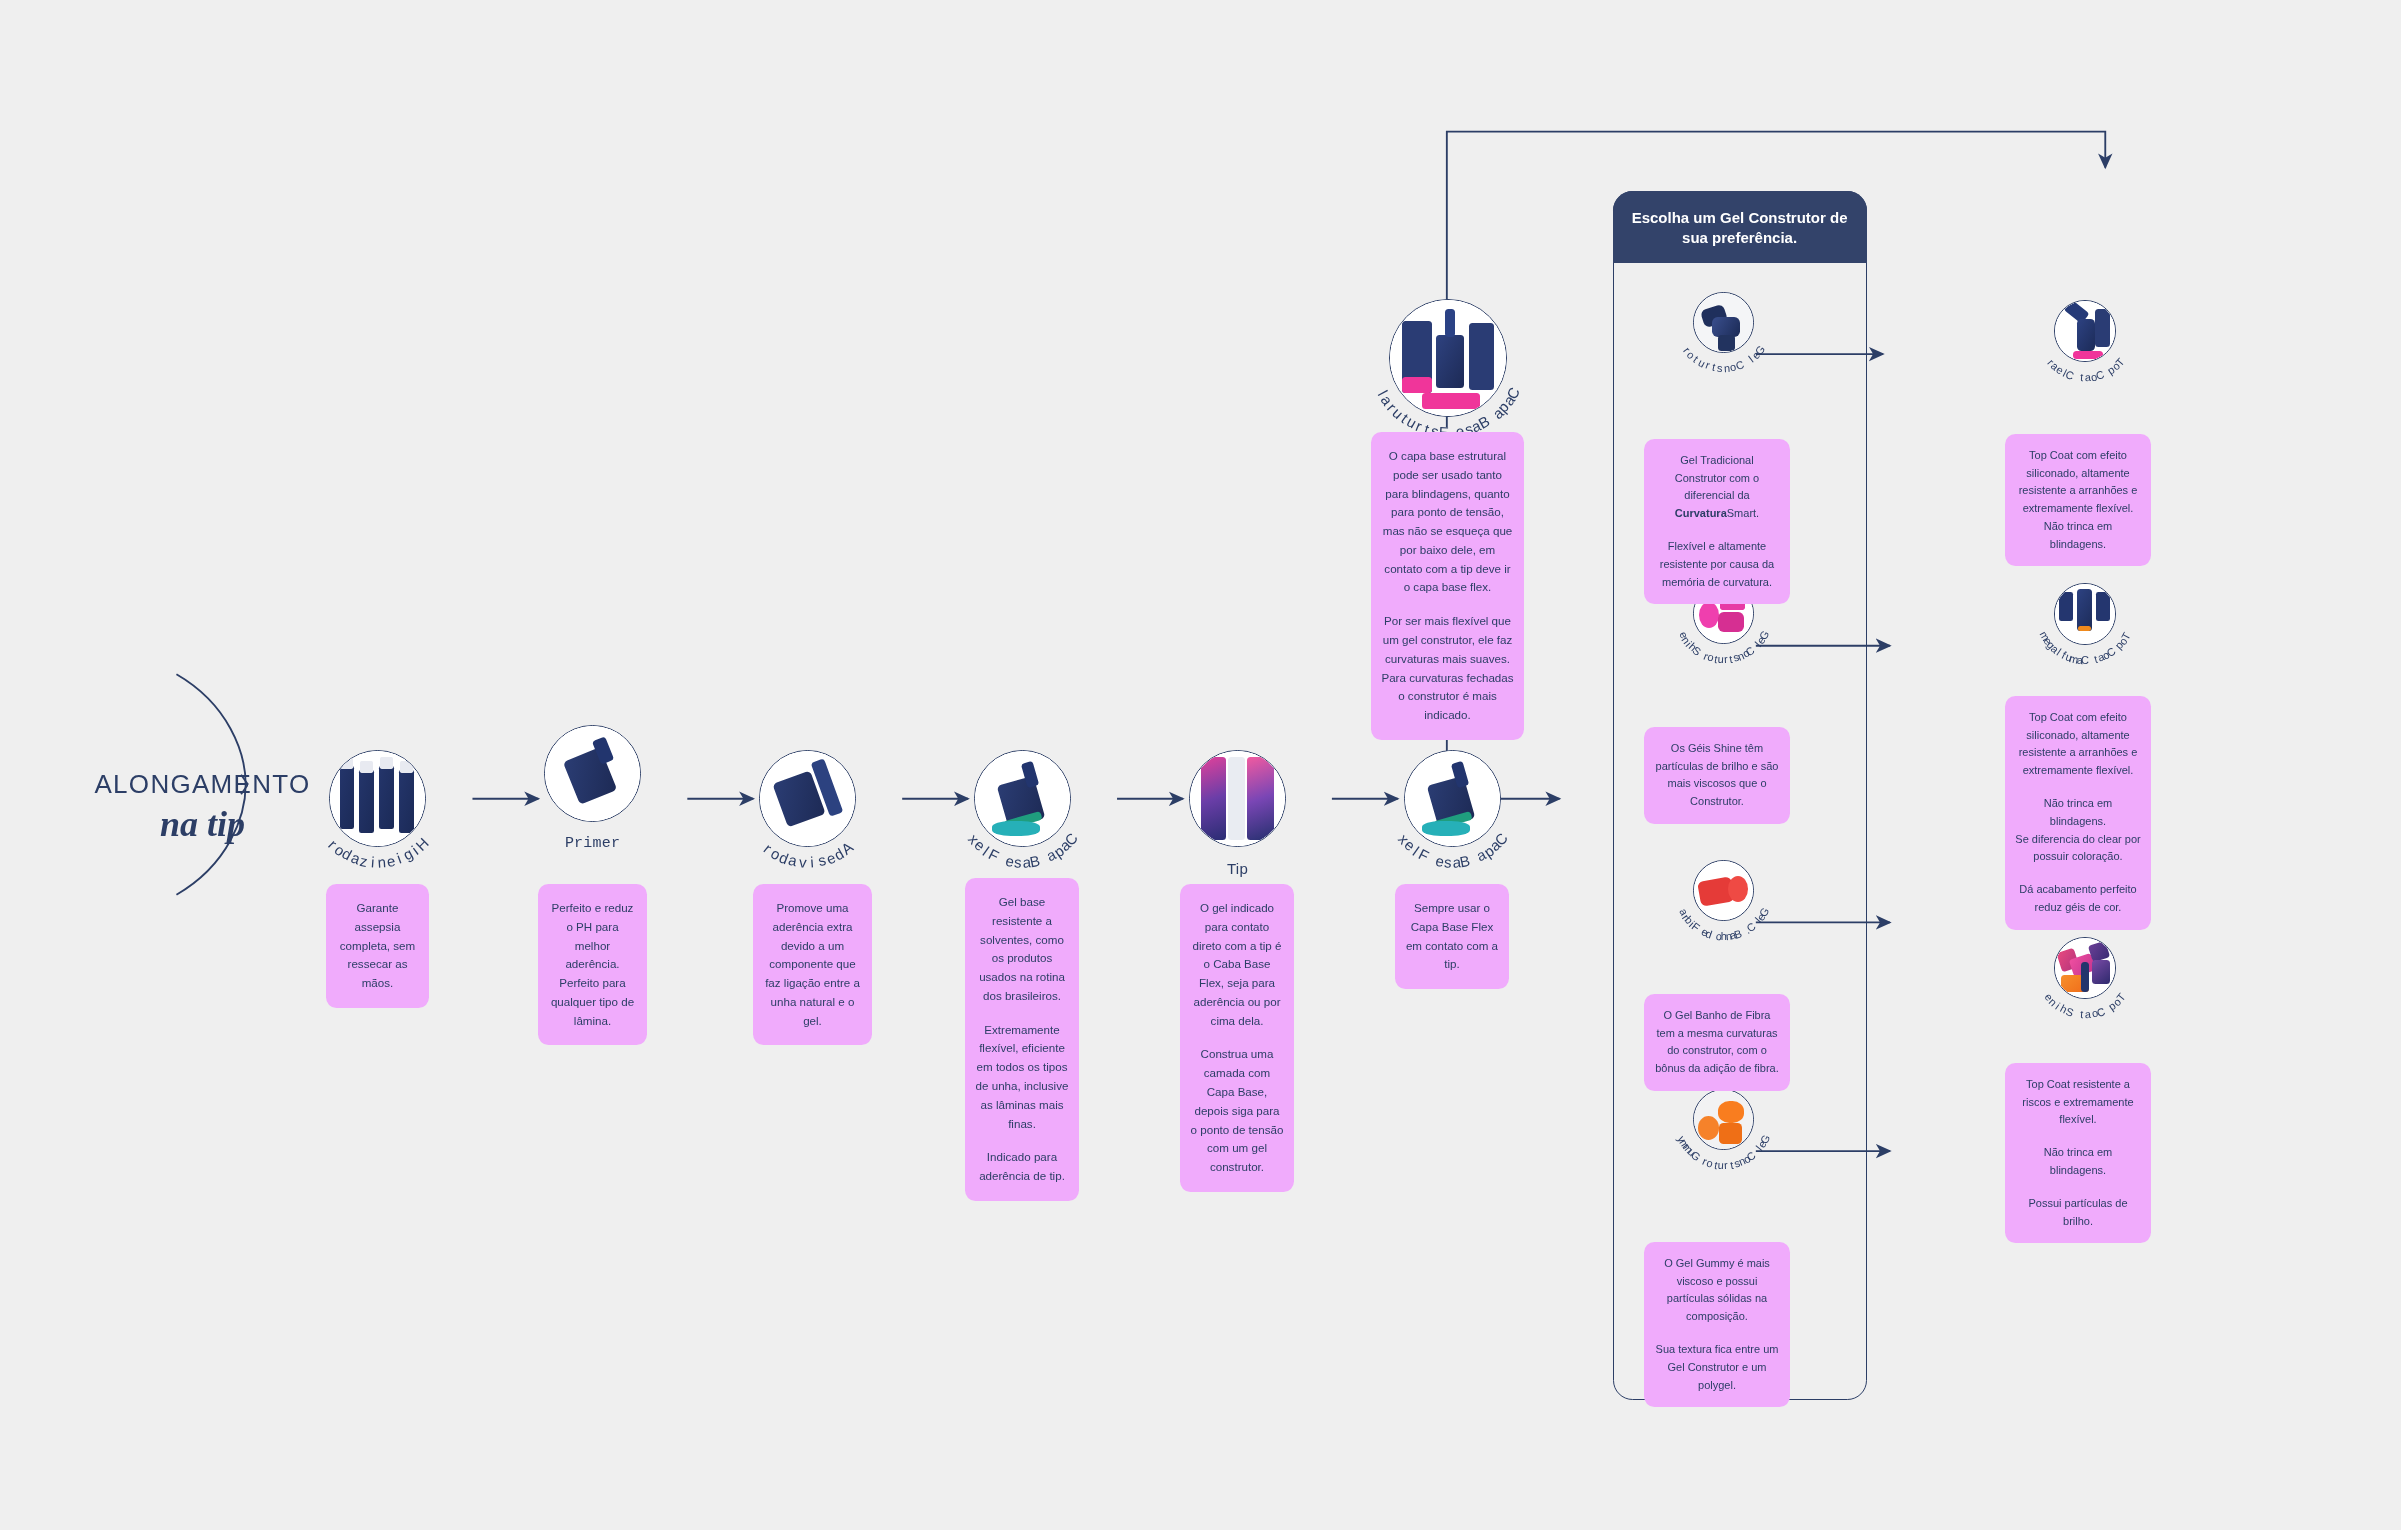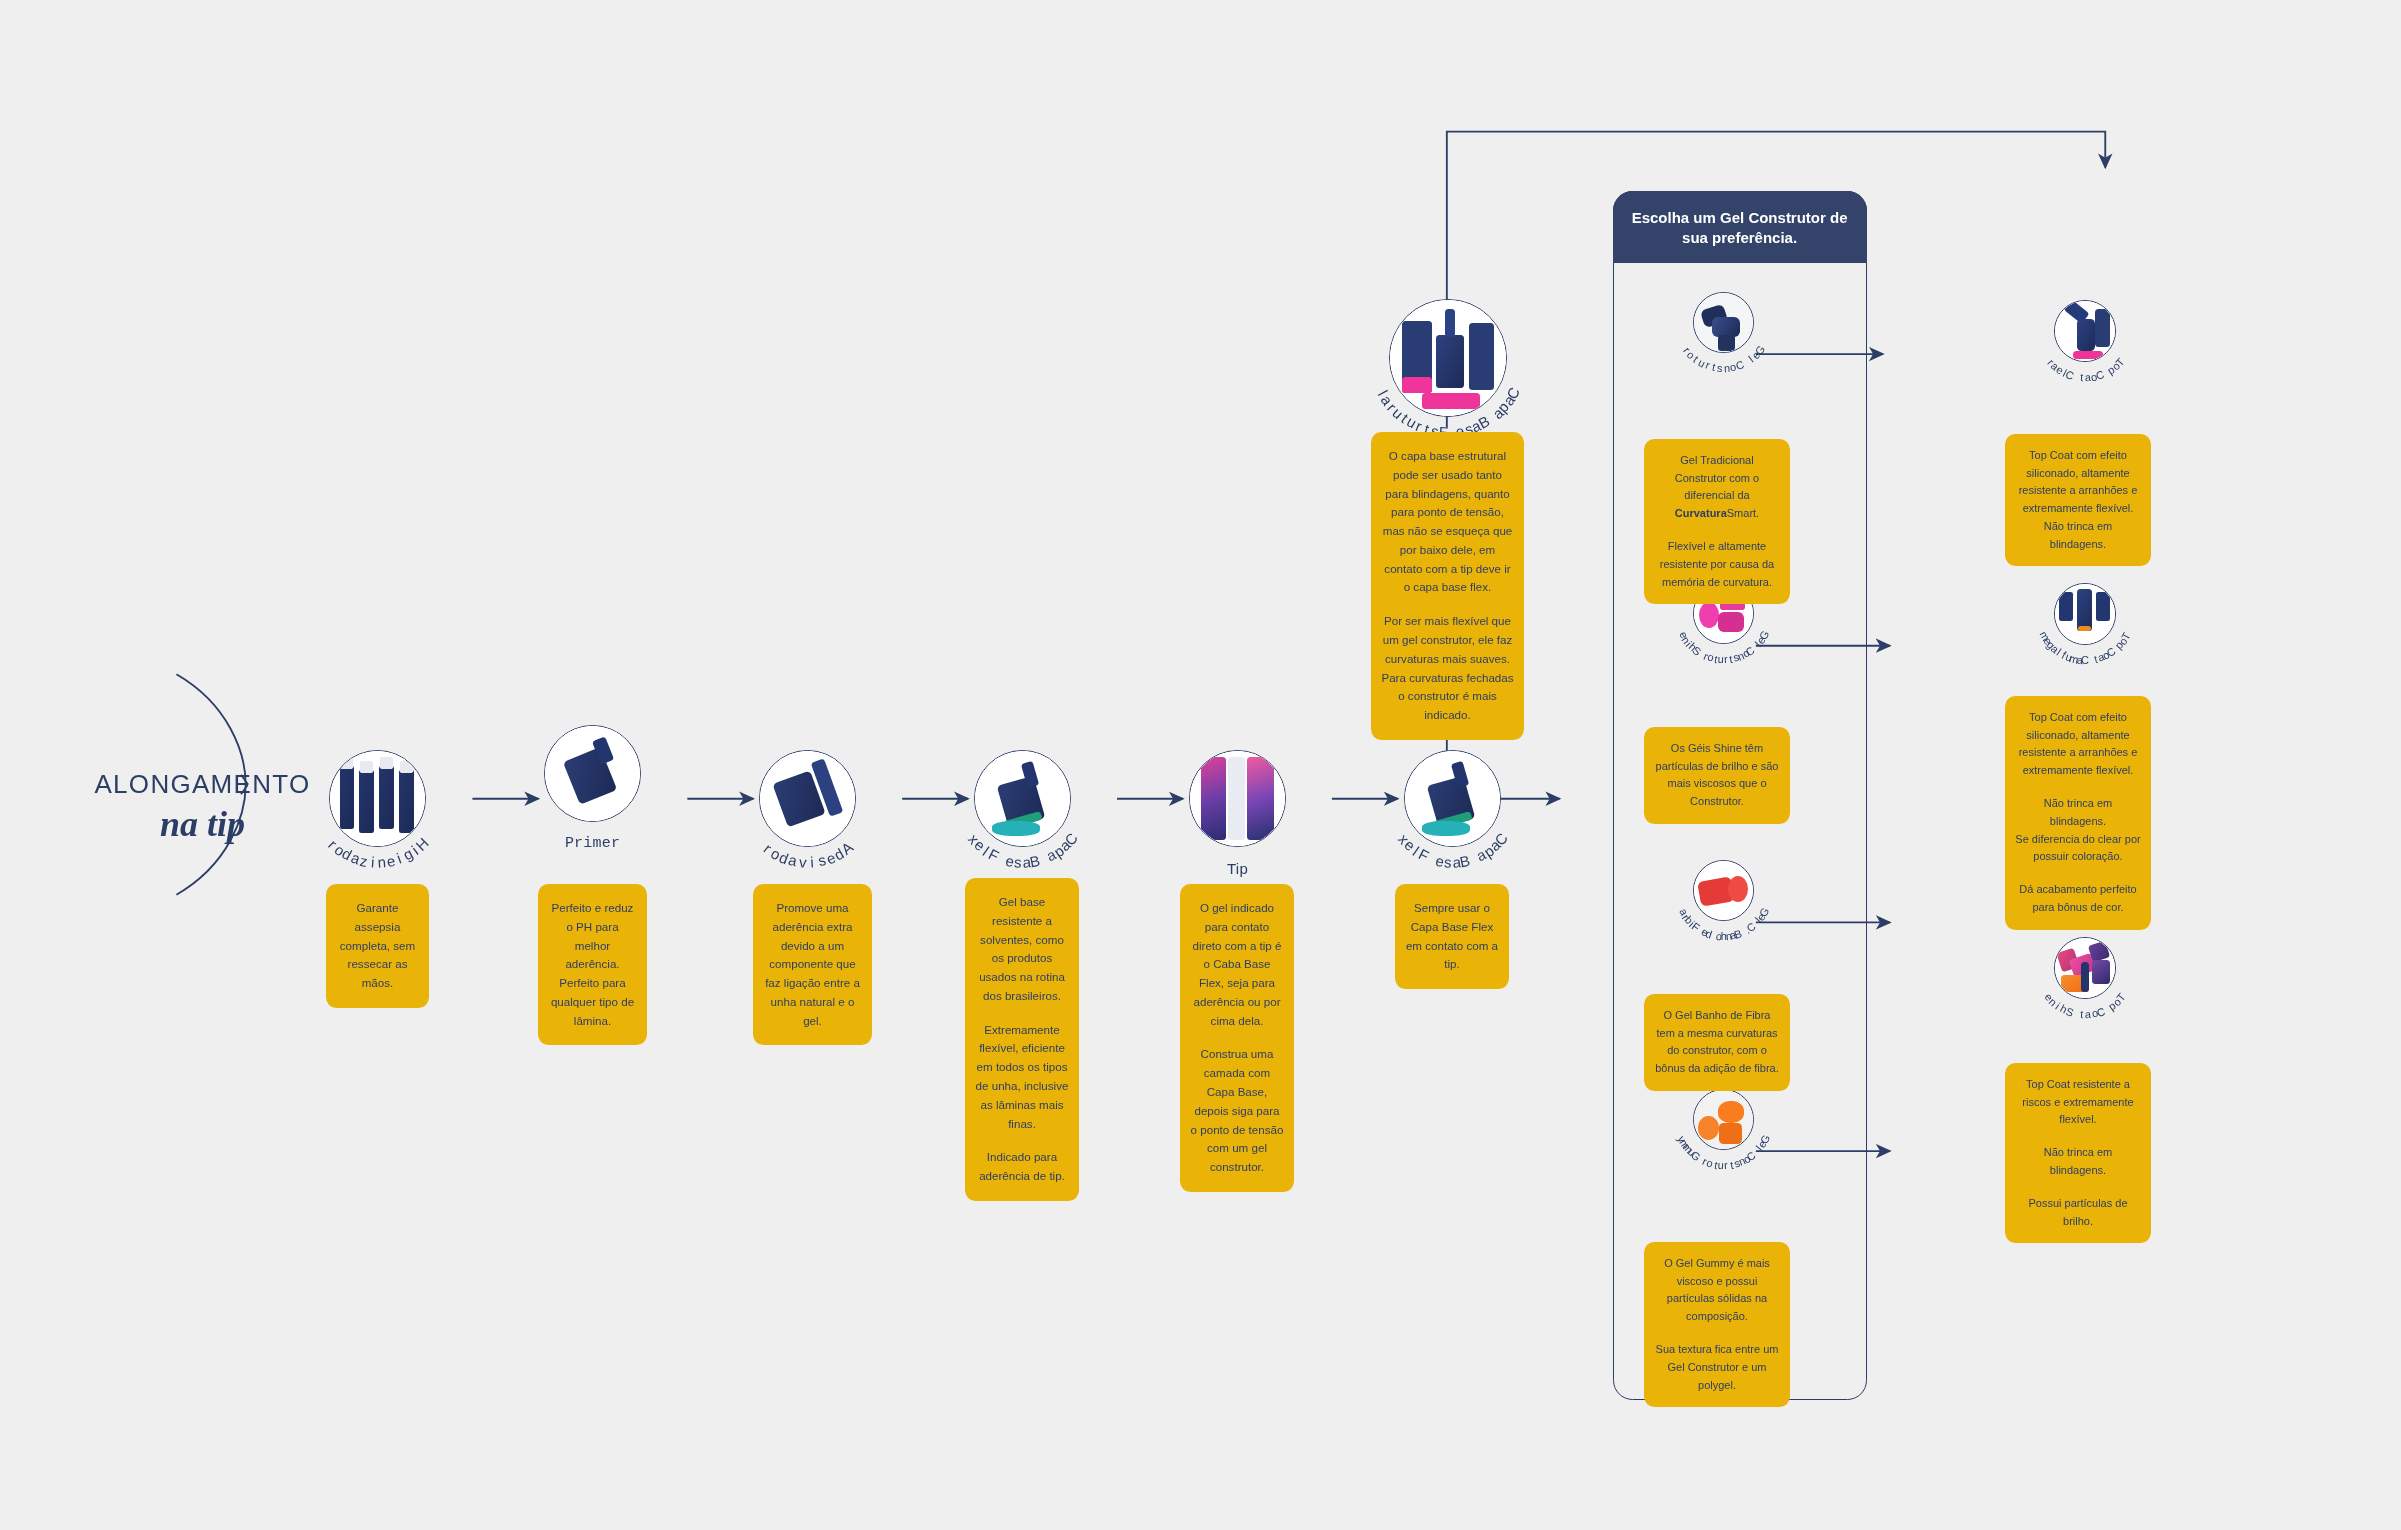--- a/index.html
+++ b/index.html
@@ -37,21 +37,21 @@
     font-size: 15.6px;
     letter-spacing: 0.2px;
     white-space: nowrap;
     left: 50%;
   }
   .node-label.arc { transform-origin: center; }
 
   
   .card {
     position: absolute;
-    background: #eab308;
+    background: #f0abfc;
     border-radius: 10.4px;
     color: #2c3e66;
     font-size: 11.6px;
     line-height: 1.62;
     text-align: center;
     padding: 15px 10.4px;
   }
   .card p { margin: 0; }
   .card p + p { margin-top: 15px; }
   .card b { font-weight: 700; }
@@ -545,21 +545,21 @@
           <span style="position:absolute;left:-5px;top:60px;transform:translate(-50%,-50%) rotate(51.56620156177409deg);white-space:pre">e</span>
         </div>
           </div>
       <div class="card" style="left:2005px;top:434px;width:146px;font-size:11px;padding:12.7px 9.2px;">
         <p style="white-space:pre-line">Top Coat com efeito siliconado, altamente resistente a arranhões e extremamente flexível. Não trinca em blindagens.</p>
       </div>
       <div class="card" style="left:2005px;top:696px;width:146px;font-size:11px;padding:12.7px 9.2px;">
         <p style="white-space:pre-line">Top Coat com efeito siliconado, altamente resistente a arranhões e extremamente flexível.</p>
         <p style="white-space:pre-line">Não trinca em blindagens.
 Se diferencia do clear por possuir coloração.</p>
-        <p style="white-space:pre-line">Dá acabamento perfeito para bônus de cor.</p>
+        <p style="white-space:pre-line">Dá acabamento perfeito reduz géis de cor.</p>
       </div>
       <div class="card" style="left:2005px;top:1063px;width:146px;font-size:11px;padding:12.7px 9.2px;">
         <p style="white-space:pre-line">Top Coat resistente a riscos e extremamente flexível.</p>
         <p style="white-space:pre-line">Não trinca em blindagens.</p>
         <p style="white-space:pre-line">Possui partículas de brilho.</p>
       </div>
     </div>
 
 </div>
 

